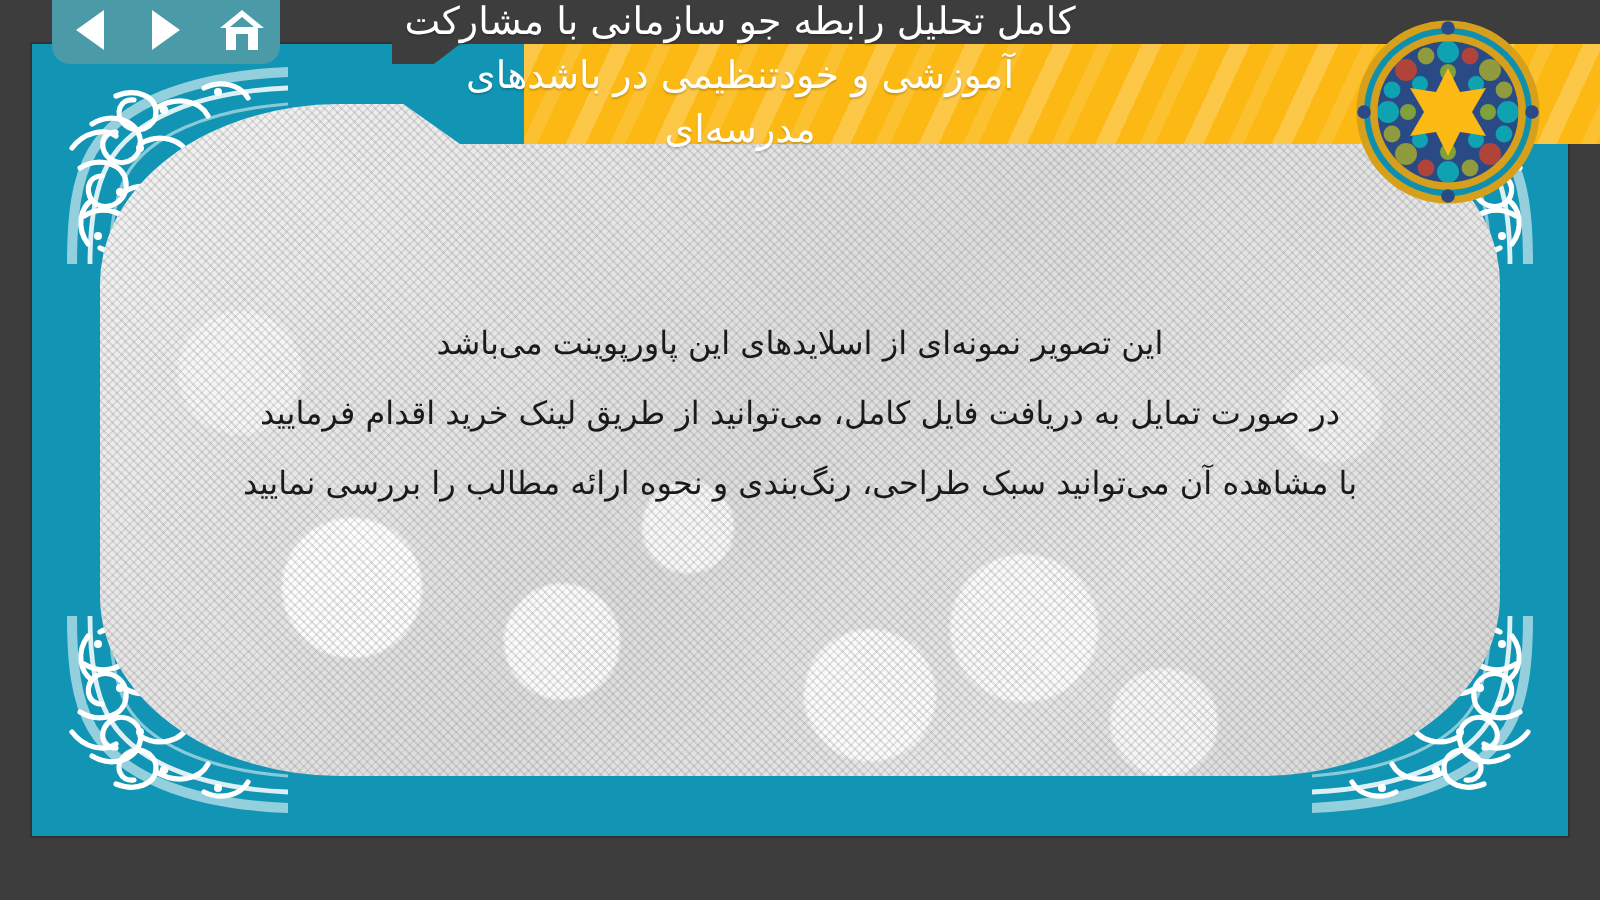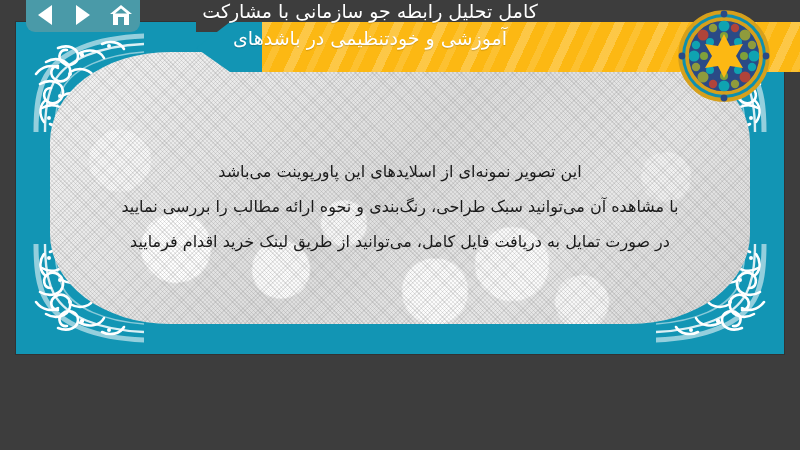--- a/index.html
+++ b/index.html
@@ -58,21 +58,21 @@
     border-bottom: 10px solid transparent;
     border-left: 14px solid #ffffff;
   }
 
   
   #slide {
     position: absolute;
     left: 16px;
     top: 22px;
     width: 768px;
-    height: 332px;
+    height: 396px;
     overflow: hidden;
     background: #f0abfc;
     box-shadow: 0 0 0 1px rgba(0,0,0,0.18);
   }
 
   
   #tealborder {
     position: absolute;
     inset: 0;
     background: #1295b4;
@@ -307,35 +307,36 @@
         <circle cx="33" cy="96" r="2"></circle>
       </g>
     </svg>
 
     <div id="innerpanel">
       <div id="halftone"></div>
     </div>
 
     <div id="bodytext">
       <div class="bline">این تصویر نمونه‌ای از اسلایدهای این پاورپوینت می‌باشد</div>
+      <div class="bline">در صورت تمایل به دریافت فایل کامل، می‌توانید از طریق لینک خرید اقدام فرمایید</div>
       <div class="bline">با مشاهده آن می‌توانید سبک طراحی، رنگ‌بندی و نحوه ارائه مطالب را بررسی نمایید</div>
-      <div class="bline">در صورت تمایل به دریافت فایل کامل، می‌توانید از طریق لینک خرید اقدام فرمایید</div>
     </div>
 
   </div>
 
   <div id="banner">
     <div id="banner-dark"></div>
     <div id="banner-teal"></div>
     <div id="banner-yellow"></div>
   </div>
 
   <div id="title">
     <div>کامل تحلیل رابطه جو سازمانی با مشارکت</div>
     <div>آموزشی و خودتنظیمی در باشد‌های</div>
+    <div>مدرسه‌ای</div>
   </div>
 
   <svg id="medallion" viewBox="0 0 96 96" xmlns="http://www.w3.org/2000/svg">
     <circle cx="48" cy="48" r="45" fill="#d6a01c"></circle>
     <circle cx="48" cy="48" r="42" fill="#0f8fae"></circle>
     <circle cx="48" cy="48" r="39" fill="#d6a01c"></circle>
     <circle cx="48" cy="48" r="36" fill="#2a4a86"></circle>
     <g>
       <circle cx="48" cy="18" r="5.5" fill="#0fa3b1"></circle>
       <circle cx="69" cy="27" r="5.5" fill="#8f9b3c"></circle>

